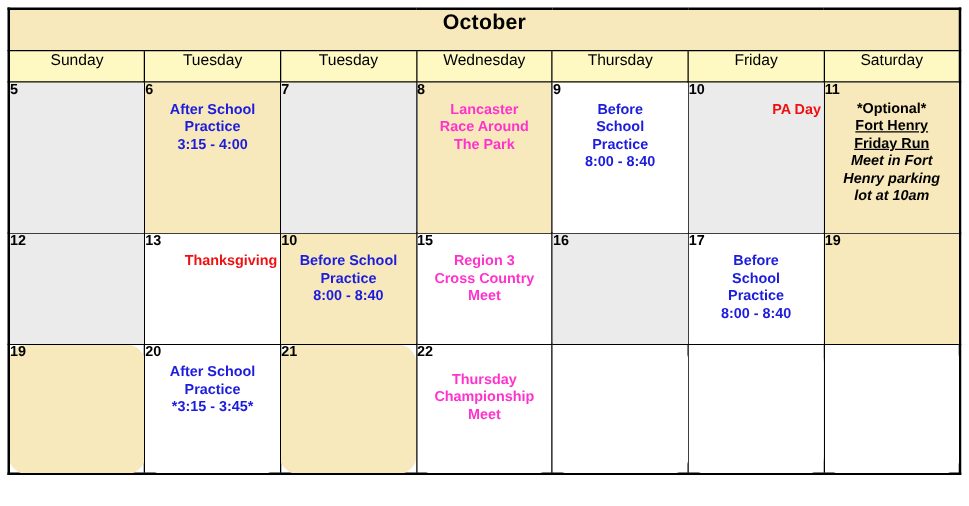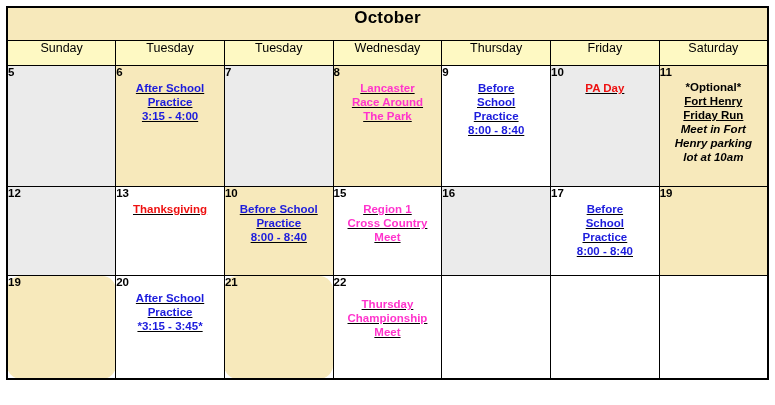--- a/index.html
+++ b/index.html
@@ -74,25 +74,25 @@
   }
   .ev {
     font-size: 11.5px;
     font-weight: bold;
     line-height: 14px;
     margin: 0;
     text-align: center;
   }
   .ev.blue { color: #1c1cdd; }
   .ev.magenta { color: #ff33cc; }
-  .ev.red { color: #ee1111; }
+  .ev.red { color: #ee1111; text-align: right; }
   .ev.black { color: #000000; }
   .ev.underline { text-decoration: underline; }
   .ev.italic { font-style: italic; }
-  .ev-block { margin-top: 2px; text-decoration: underline; }
+  .ev-block { margin-top: 2px; }
   .spacer-top { height: 6px; }
 </style>
 </head>
 <body>
 
 <div class="calendar-wrap">
   <table class="calendar">
     <tbody>
         <tr>
       <td class="title-cell" colspan="7">October</td>
@@ -175,21 +175,21 @@
         <span class="daynum">10</span>
         <div class="events ev-block">
           <p class="ev blue">Before School</p>
           <p class="ev blue">Practice</p>
           <p class="ev blue">8:00 - 8:40</p>
         </div>
       </td>
       <td class="day-cell shade-white">
         <span class="daynum">15</span>
         <div class="events ev-block">
-          <p class="ev magenta">Region 1</p>
+          <p class="ev magenta">Region 3</p>
           <p class="ev magenta">Cross Country</p>
           <p class="ev magenta">Meet</p>
         </div>
       </td>
       <td class="day-cell shade-grey">
         <span class="daynum">16</span>
         <div class="events"></div>
       </td>
       <td class="day-cell shade-white">
         <span class="daynum">17</span>

